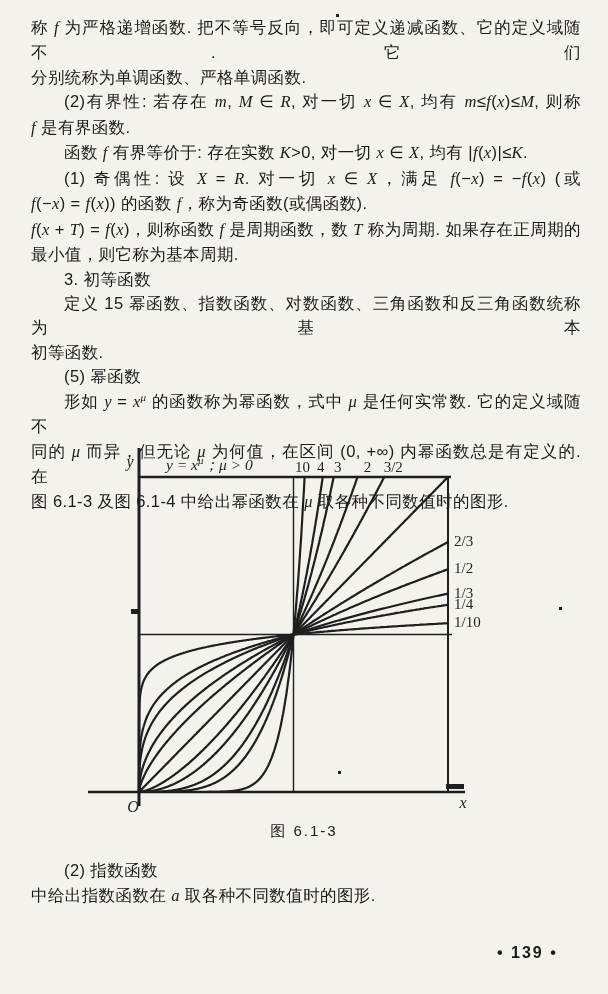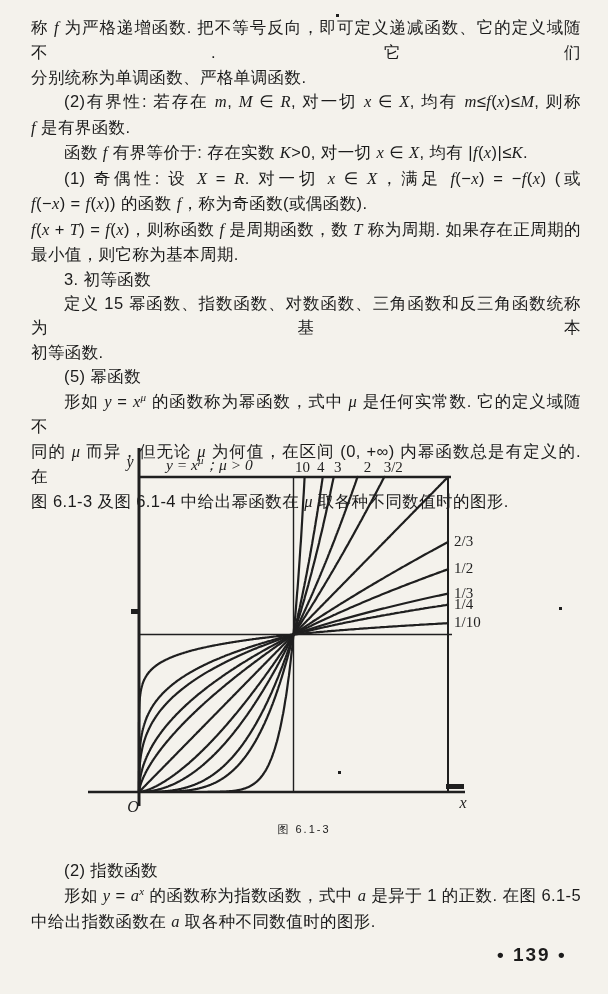--- a/index.html
+++ b/index.html
@@ -19,25 +19,25 @@
   }
   .tline{min-height:24px;}
   .ind{text-indent:33px;}
   .fill{text-align:justify;text-align-last:justify;}
   .b{font-weight:400;}
   .it{font-family:"Liberation Serif",serif;font-style:italic;}
   sup{font-size:11px;line-height:0;vertical-align:super;}
   #fig{position:absolute;left:0;top:0;pointer-events:none;}
   .caption{
     position:absolute;top:822px;left:0;width:608px;text-align:center;
-    font-size:11px;letter-spacing:2px;
+    font-size:15px;letter-spacing:2px;
   }
   .pagenum{
     position:absolute;top:944px;left:497px;
-    font-size:19px;letter-spacing:2px;font-weight:700;
+    font-size:16px;letter-spacing:2px;font-weight:700;
   }
 </style>
 </head>
 <body>
 
 <div class="page">
   <div class="textcol">
       <div class="tline fill"><span>称 </span><span class="it">f</span><span> 为</span><span class="b">严格递增函数</span><span>. 把不等号反向，即可定义</span><span class="b">递减函数、它的定义域随不</span><span>. 它们</span></div>
       <div class="tline"><span>分别统称为</span><span class="b">单调函数、严格单调函数</span><span>.</span></div>
       <div class="tline ind fill"><span>(2)有界性: 若存在 </span><span class="it">m</span><span>, </span><span class="it">M</span><span> ∈ </span><span class="b it">R</span><span>, 对一切 </span><span class="it">x</span><span> ∈ </span><span class="it">X</span><span>, 均有 </span><span class="it">m</span><span>≤</span><span class="it">f</span><span>(</span><span class="it">x</span><span>)≤</span><span class="it">M</span><span>, 则称</span></div>
@@ -92,18 +92,17 @@
       <text x="166" y="470" font-size="15.5" fill="#1f1f1f" font-family="&quot;Liberation Serif&quot;, serif" font-style="italic"><tspan>y = x</tspan><tspan dy="-6" font-size="11">μ</tspan><tspan dy="6" font-size="15.5">；μ &gt; 0</tspan></text>
       <rect x="336" y="14" width="3" height="3" fill="#1f1f1f"></rect>
       <rect x="559" y="607" width="3" height="3" fill="#1f1f1f"></rect>
       <rect x="338" y="771" width="3" height="3" fill="#1f1f1f"></rect>
     </svg>
 
   <div class="caption">图  6.1-3</div>
 
   <div class="textcol2">
       <div class="tline ind"><span class="b">(2) 指数函数</span></div>
-      <div class="tline ind fill"><span>形如 </span><span class="it">y</span><span> = </span><span class="it">a</span><sup class="it">x</sup><span> 的函数称为</span><span class="b">指数函数</span><span>，式中 </span><span class="it">a</span><span> 是异于 1 的正数. 在图 6.1-5</span></div>
       <div class="tline"><span>中给出指数函数在 </span><span class="it">a</span><span> 取各种不同数值时的图形.</span></div>
     </div>
 
   <div class="pagenum">• 139 •</div>
 </div>
 
 </body></html>

